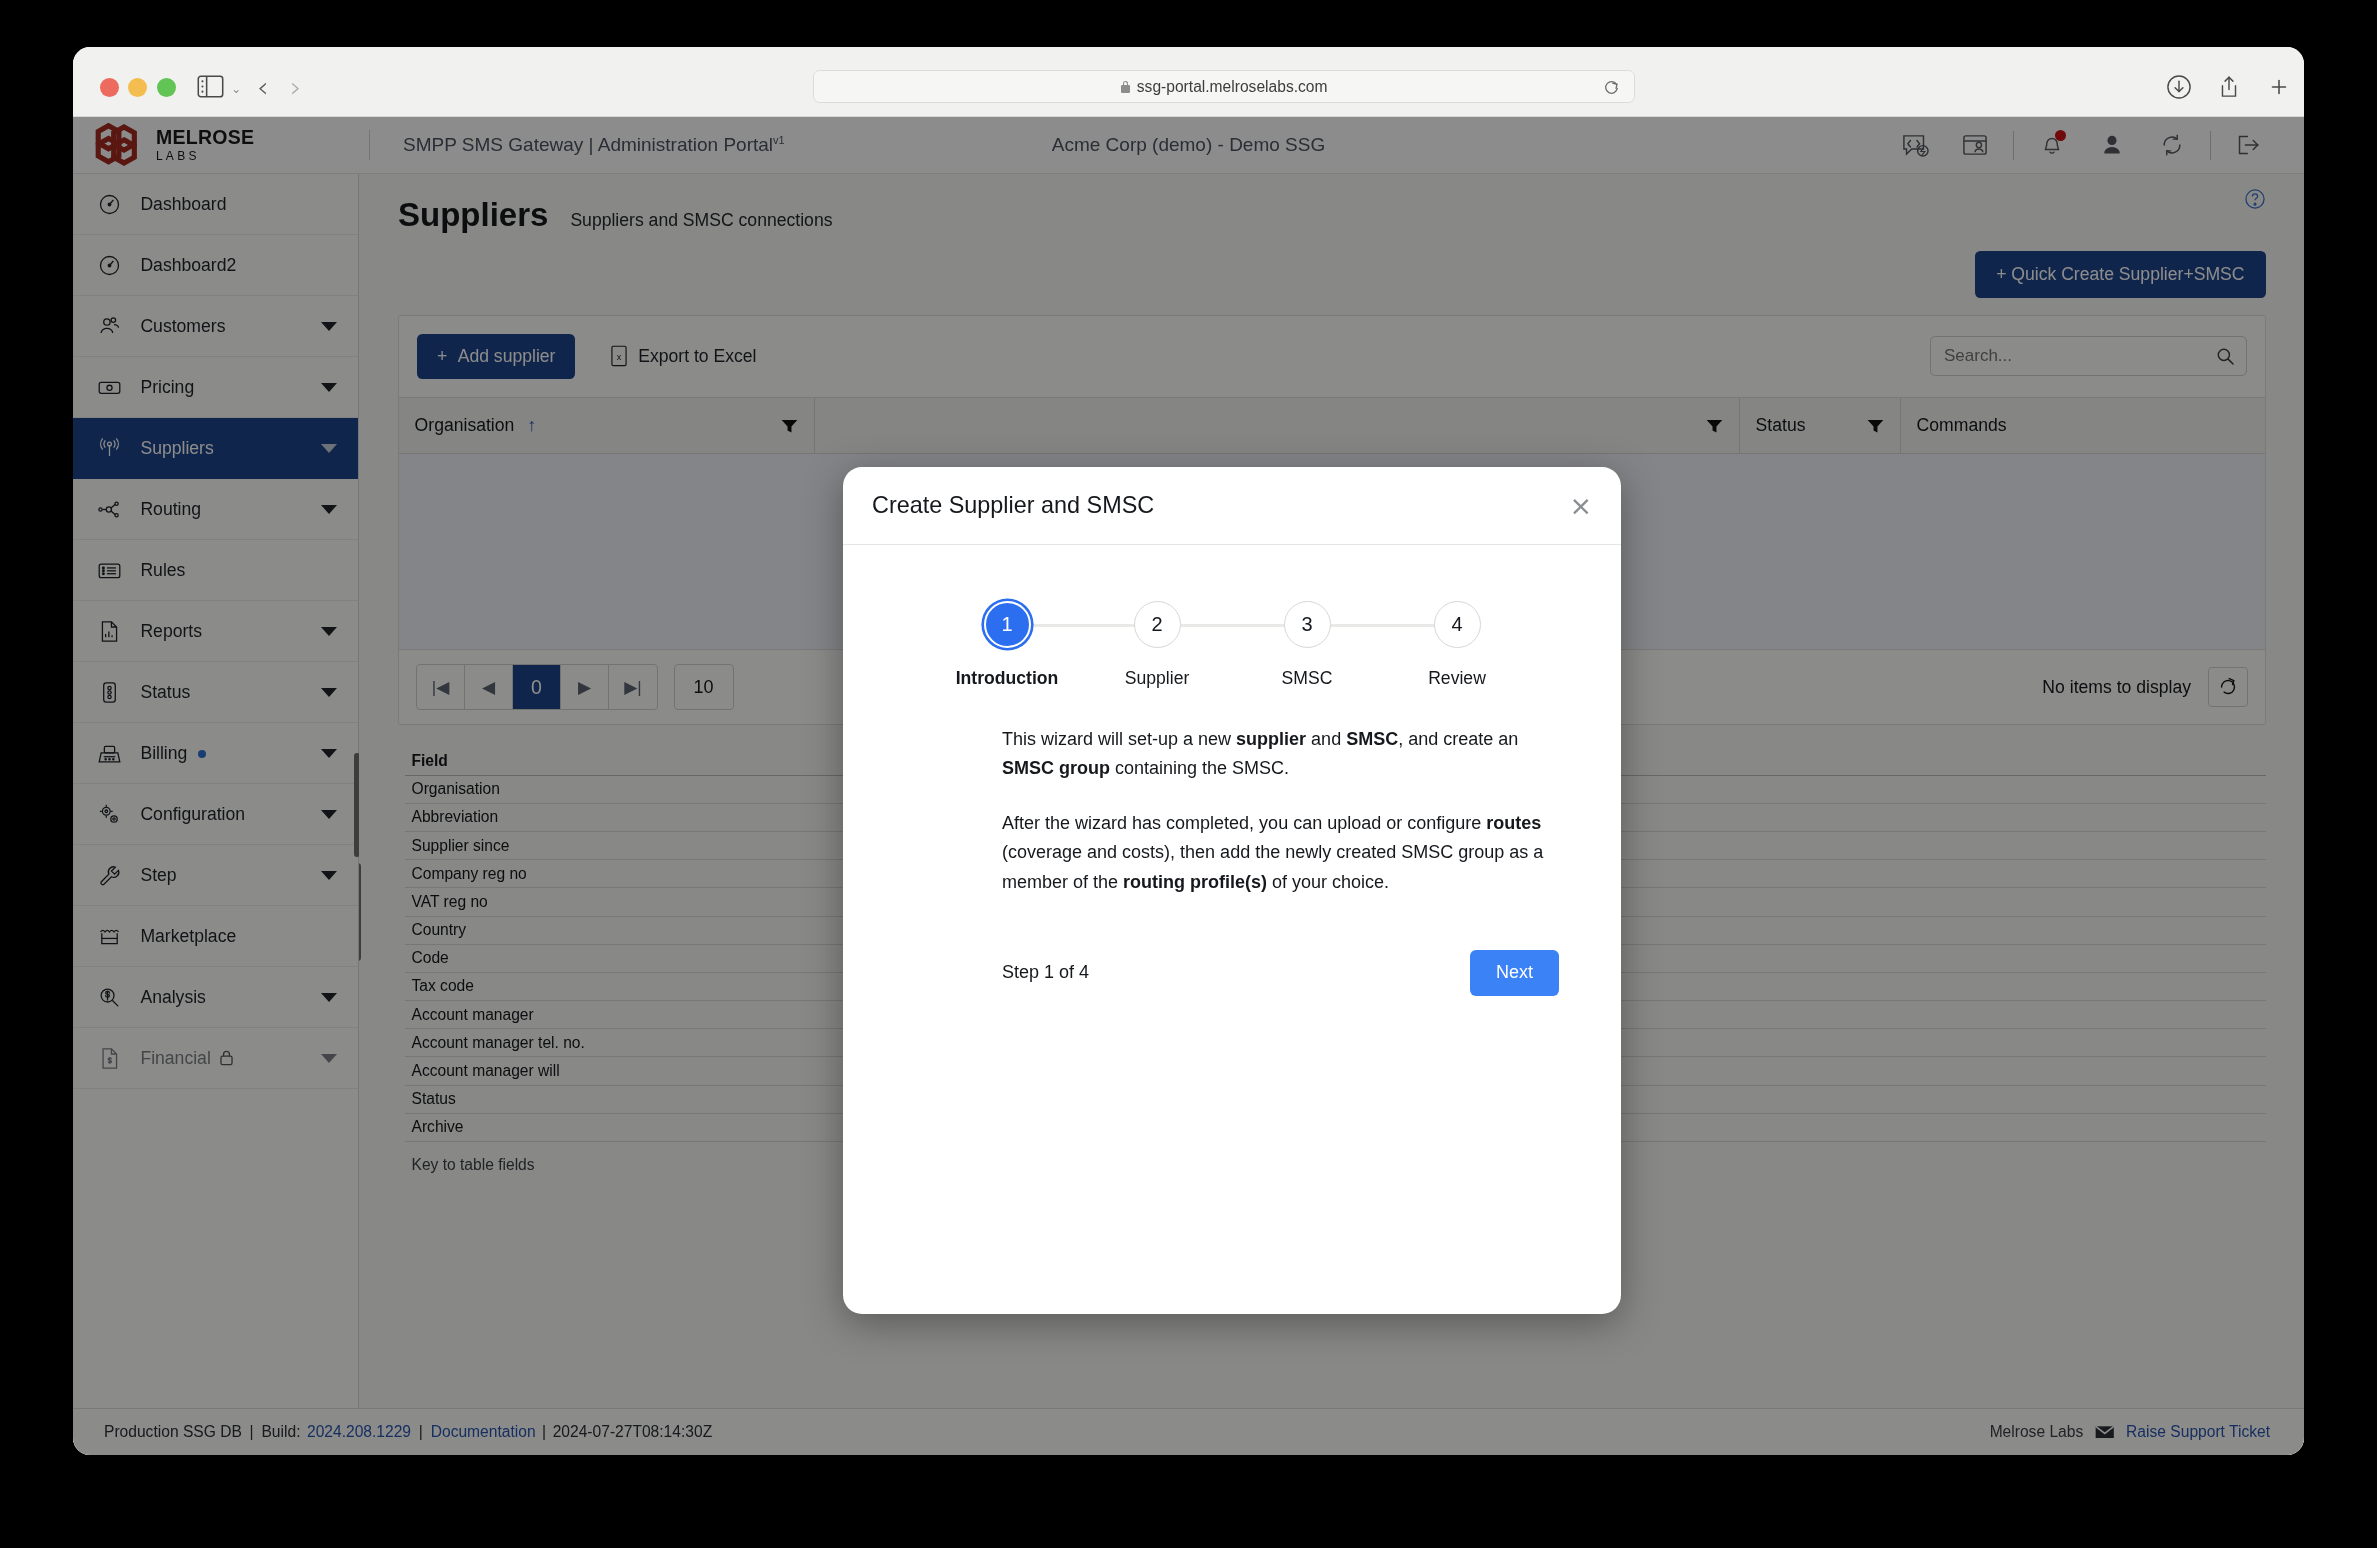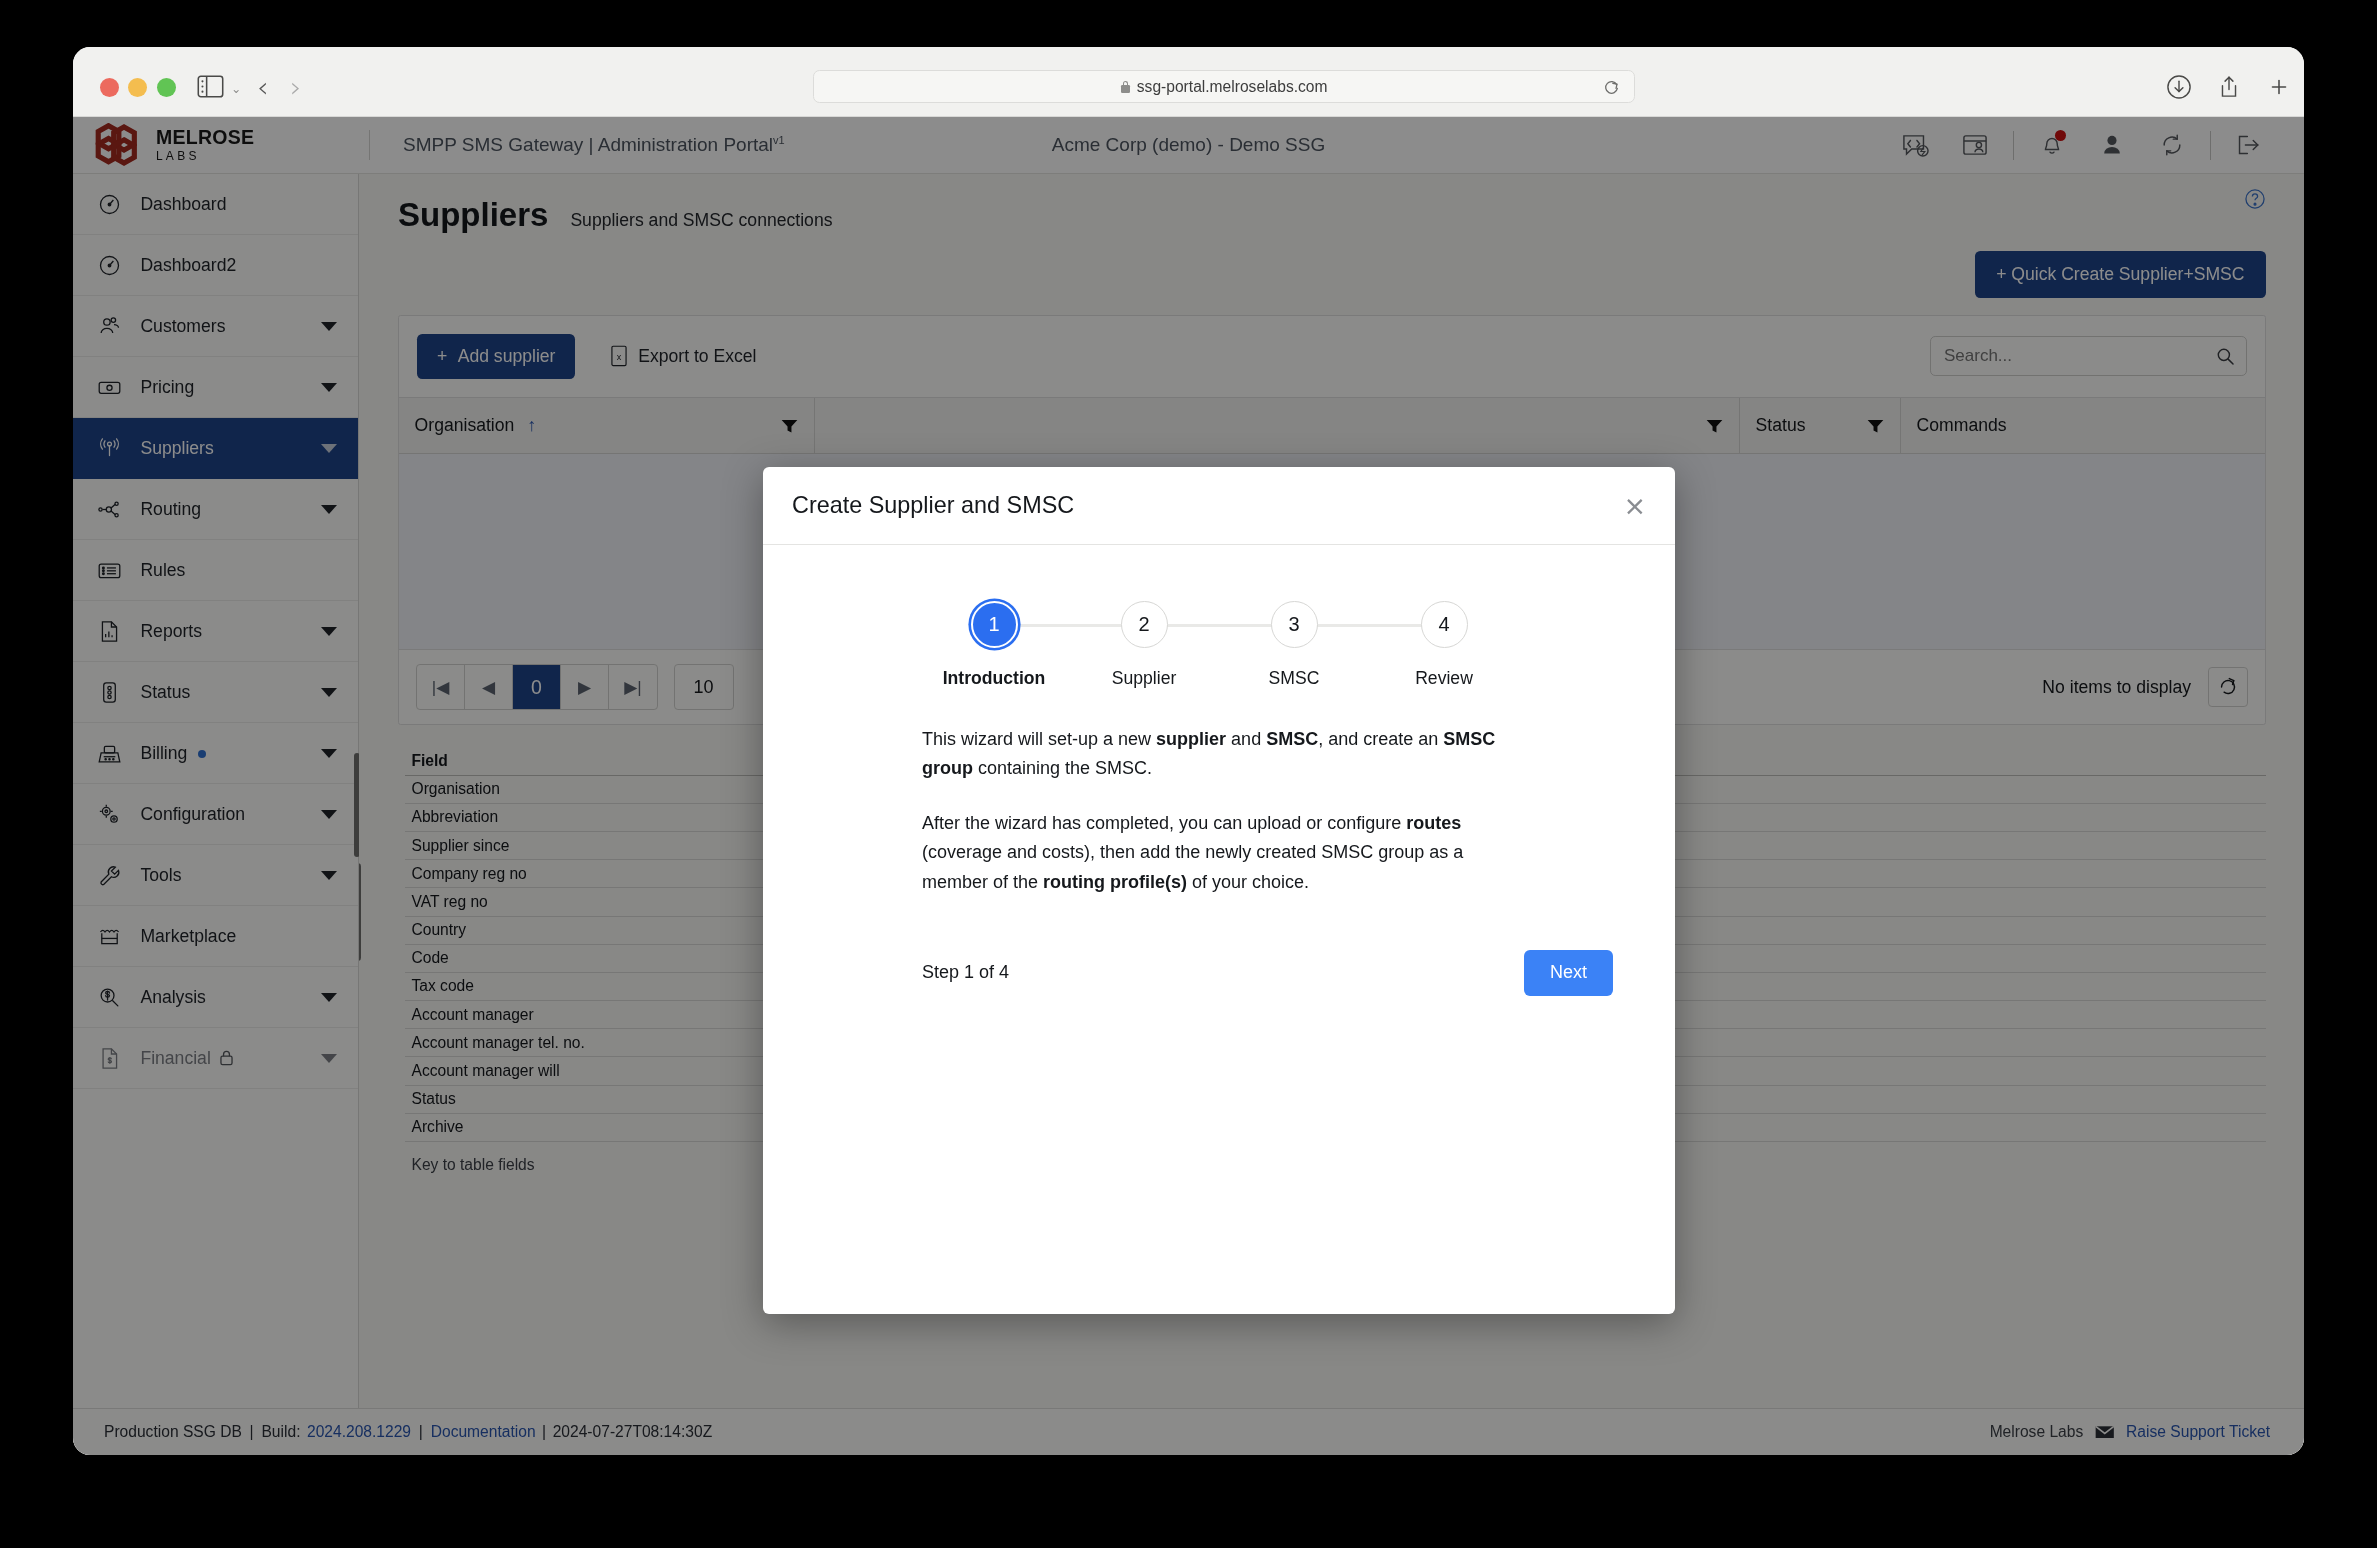--- a/index.html
+++ b/index.html
@@ -189,24 +189,24 @@
     padding: 0 34px 0 31px;
     font-size: 15.6px; color: #2c3038;
   }
   #app-footer a { color: #2a56b0; text-decoration: none; }
   #footer-right { margin-left: auto; display: flex; align-items: center; gap: 11.7px; color: #3c4047; }
   .mail-ico { width: 19.5px; height: 14.3px; color: #2c3038; }
 
   
   #modal {
     position: absolute; z-index: 60;
-    left: 690px; top: 350px;
-    width: 912px; height: 847px;
+    left: 770px; top: 350px;
+    width: 778px; height: 847px;
     background: #ffffff;
-    border-radius: 6px;
+    border-radius: 19px;
     box-shadow: 0 9px 39px rgba(0,0,0,.35);
     display: flex; flex-direction: column;
   }
   #modal-head {
     height: 78px; border-bottom: 0.7px solid #e4e4e2;
     display: flex; align-items: center; padding: 0 29px;
   }
   #modal-title { font-size: 23.4px; color: #15181c; }
   #modal-close { margin-left: auto; font-size: 27px; color: #8a8d92; line-height: 1; font-family: "DejaVu Sans", sans-serif; }
 
@@ -492,21 +492,21 @@
                 <circle cx="28" cy="28" r="1.8"></circle>
                 <path d="M16 6 v3 M16 23 v3 M6 16 h3 M23 16 h3"></path>
               </svg></span>
           <span class="nav-label">Configuration</span>
           <span class="nav-caret"></span>
         </div>
         <div class="nav-item">
           <span class="nav-ico"><svg viewBox="0 0 42 42" fill="none" stroke="currentColor" stroke-width="2" stroke-linecap="round">
                 <path d="M30 8 a8 8 0 0 0 -10 11 l-12 12 a3 3 0 0 0 4 4 l12 -12 a8 8 0 0 0 11 -10 l-6 6 -5 -5 z"></path>
               </svg></span>
-          <span class="nav-label">Tools</span>
+          <span class="nav-label">Step</span>
           <span class="nav-caret"></span>
         </div>
         <div class="nav-item">
           <span class="nav-ico"><svg viewBox="0 0 42 42" fill="none" stroke="currentColor" stroke-width="2">
                 <path d="M7 14 q3.5 -5 7 0 q3.5 -5 7 0 q3.5 -5 7 0 q3.5 -5 7 0"></path>
                 <path d="M9 16 v16 h24 v-16"></path>
                 <line x1="9" y1="24" x2="33" y2="24"></line>
               </svg></span>
           <span class="nav-label">Marketplace</span>
         </div>

